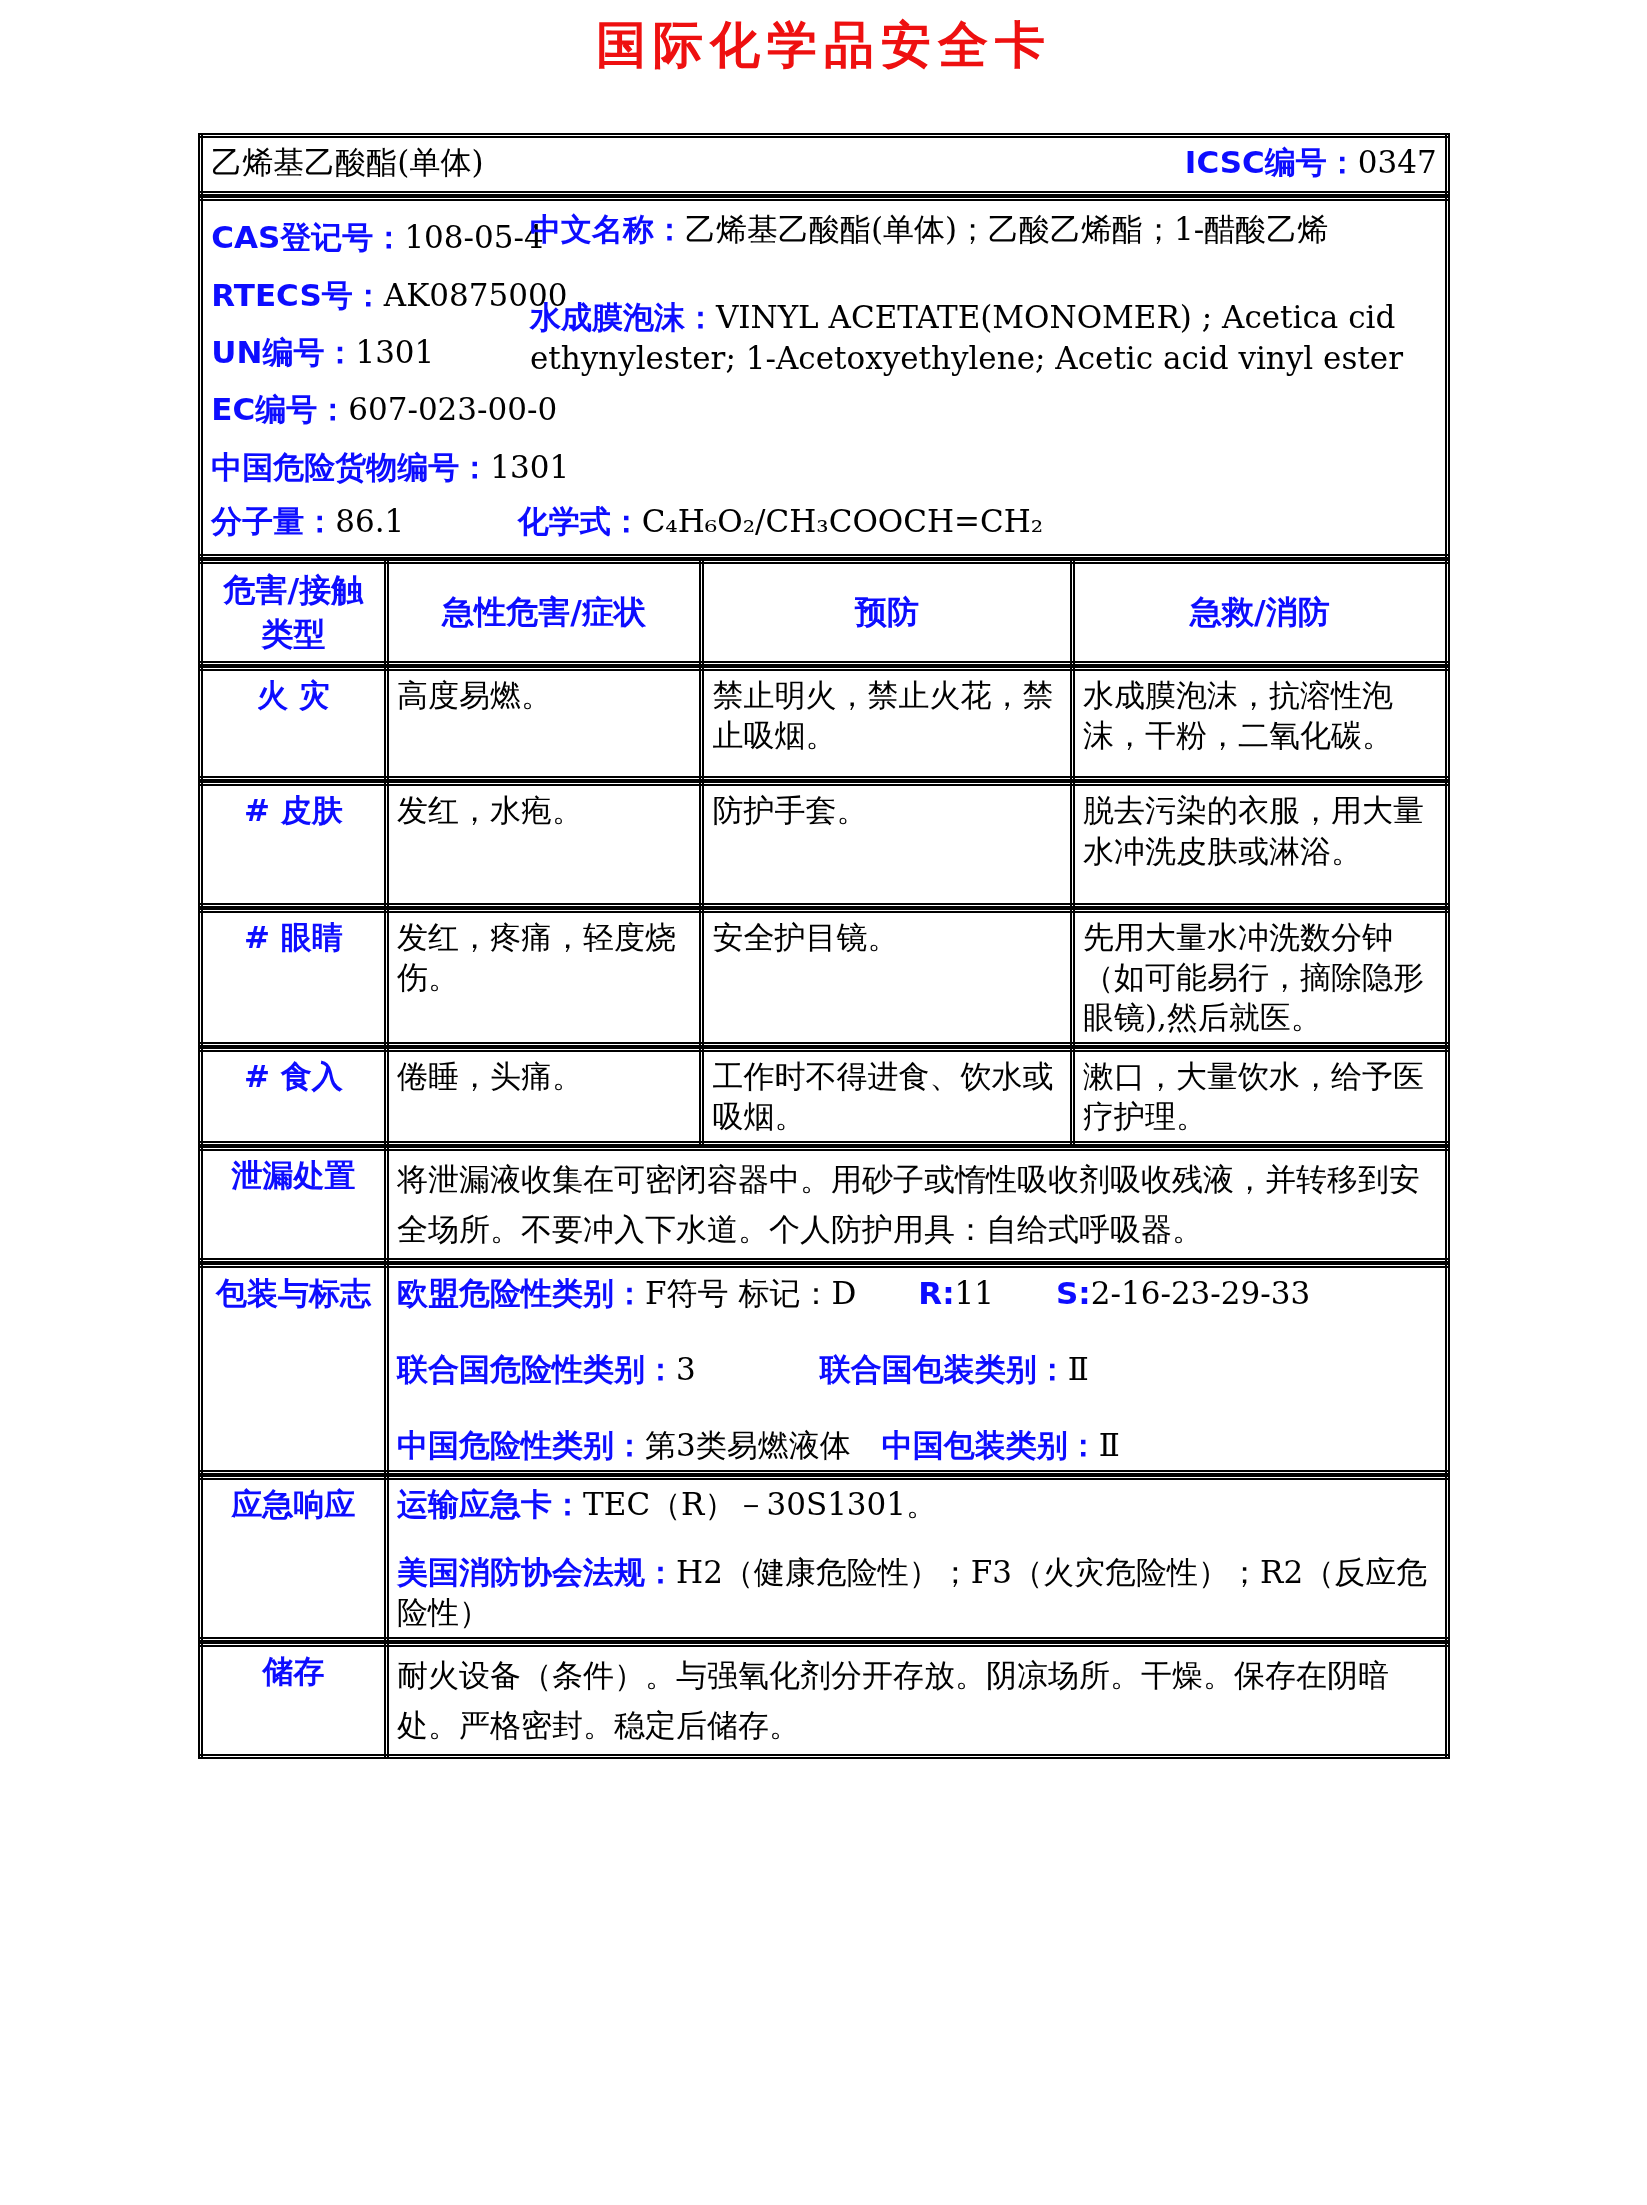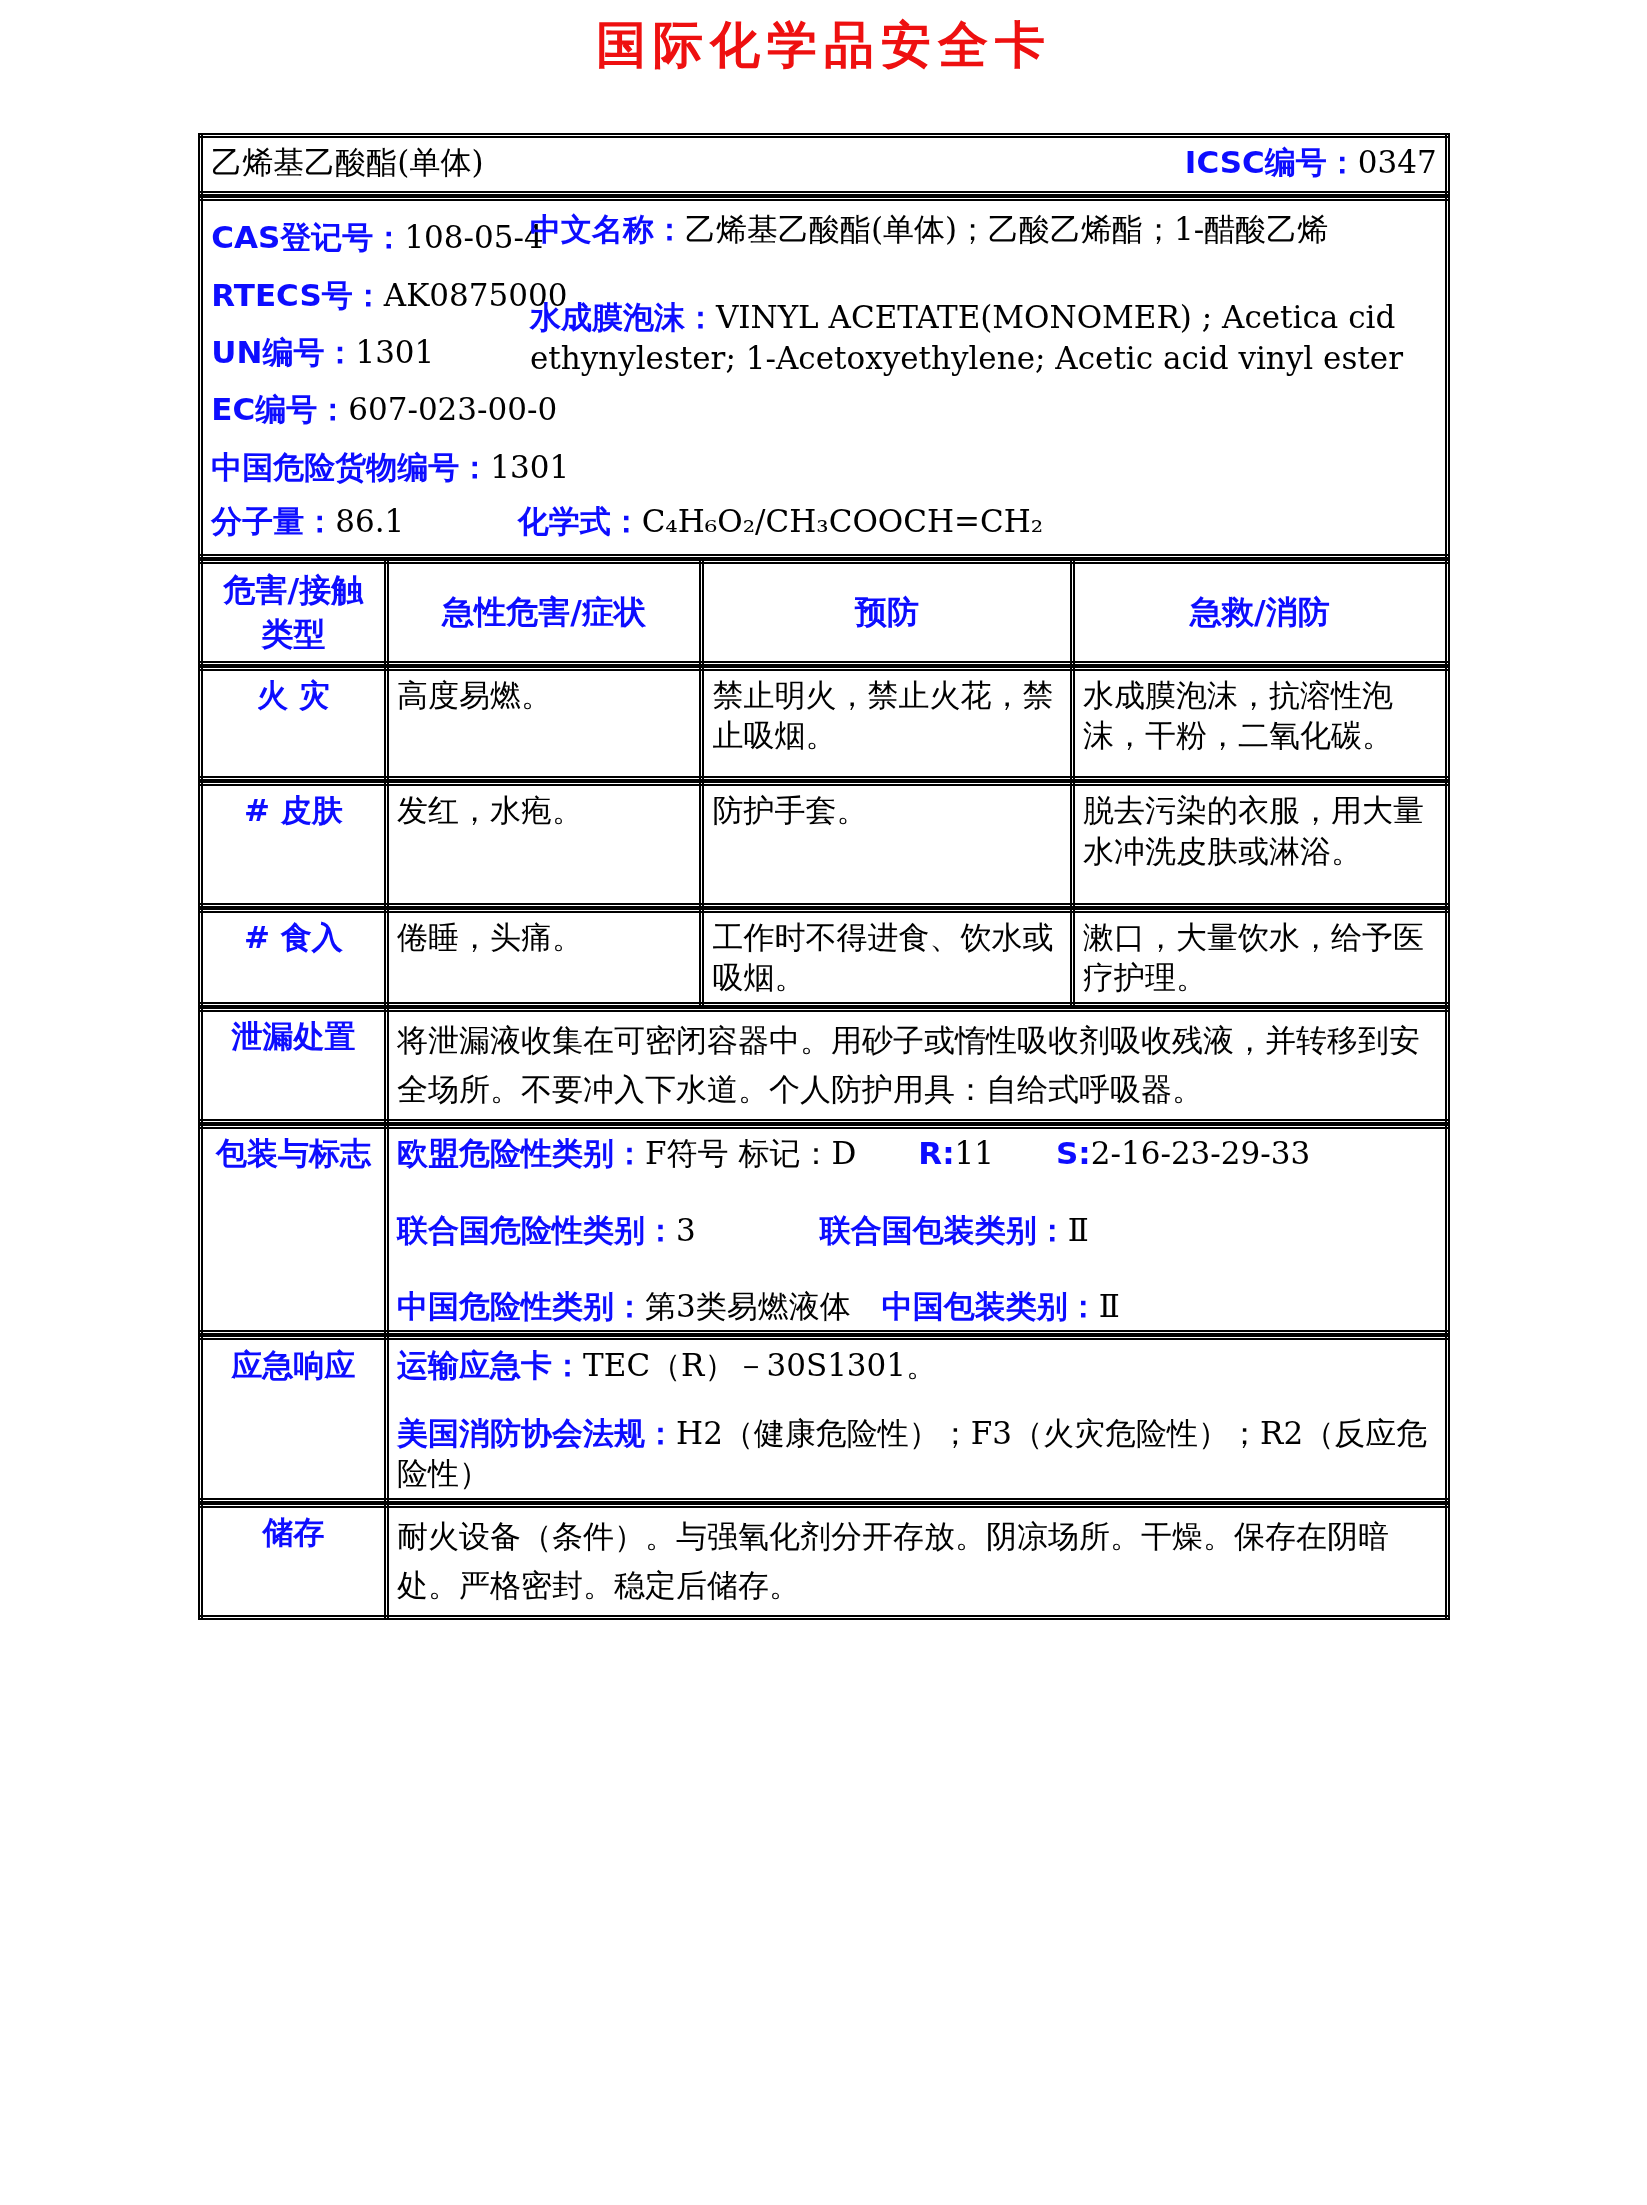--- a/index.html
+++ b/index.html
@@ -161,20 +161,36 @@
     <tbody>
         <tr>
       <td class="c1 blue" style="height:108px"># 皮肤</td>
       <td class="body-txt">发红，水疱。</td>
       <td class="body-txt">防护手套。</td>
       <td class="body-txt">脱去污染的衣服，用大量水冲洗皮肤或淋浴。</td>
     </tr>
   </tbody>
     </table>
 
+  <table class="row-table">
+    <colgroup>
+        <col style="width:14.9%">
+        <col style="width:25.3%">
+        <col style="width:29.7%">
+        <col style="width:30.1%">
+      </colgroup>
+    <tbody>
+        <tr>
+      <td class="c1 blue" style="height:111px"># 眼睛</td>
+      <td class="body-txt">发红，疼痛，轻度烧伤。</td>
+      <td class="body-txt">安全护目镜。</td>
+      <td class="body-txt">先用大量水冲洗数分钟（如可能易行，摘除隐形眼镜),然后就医。</td>
+    </tr>
+  </tbody>
+    </table>
 
   <table class="row-table">
     <colgroup>
         <col style="width:14.9%">
         <col style="width:25.3%">
         <col style="width:29.7%">
         <col style="width:30.1%">
       </colgroup>
     <tbody>
         <tr>

